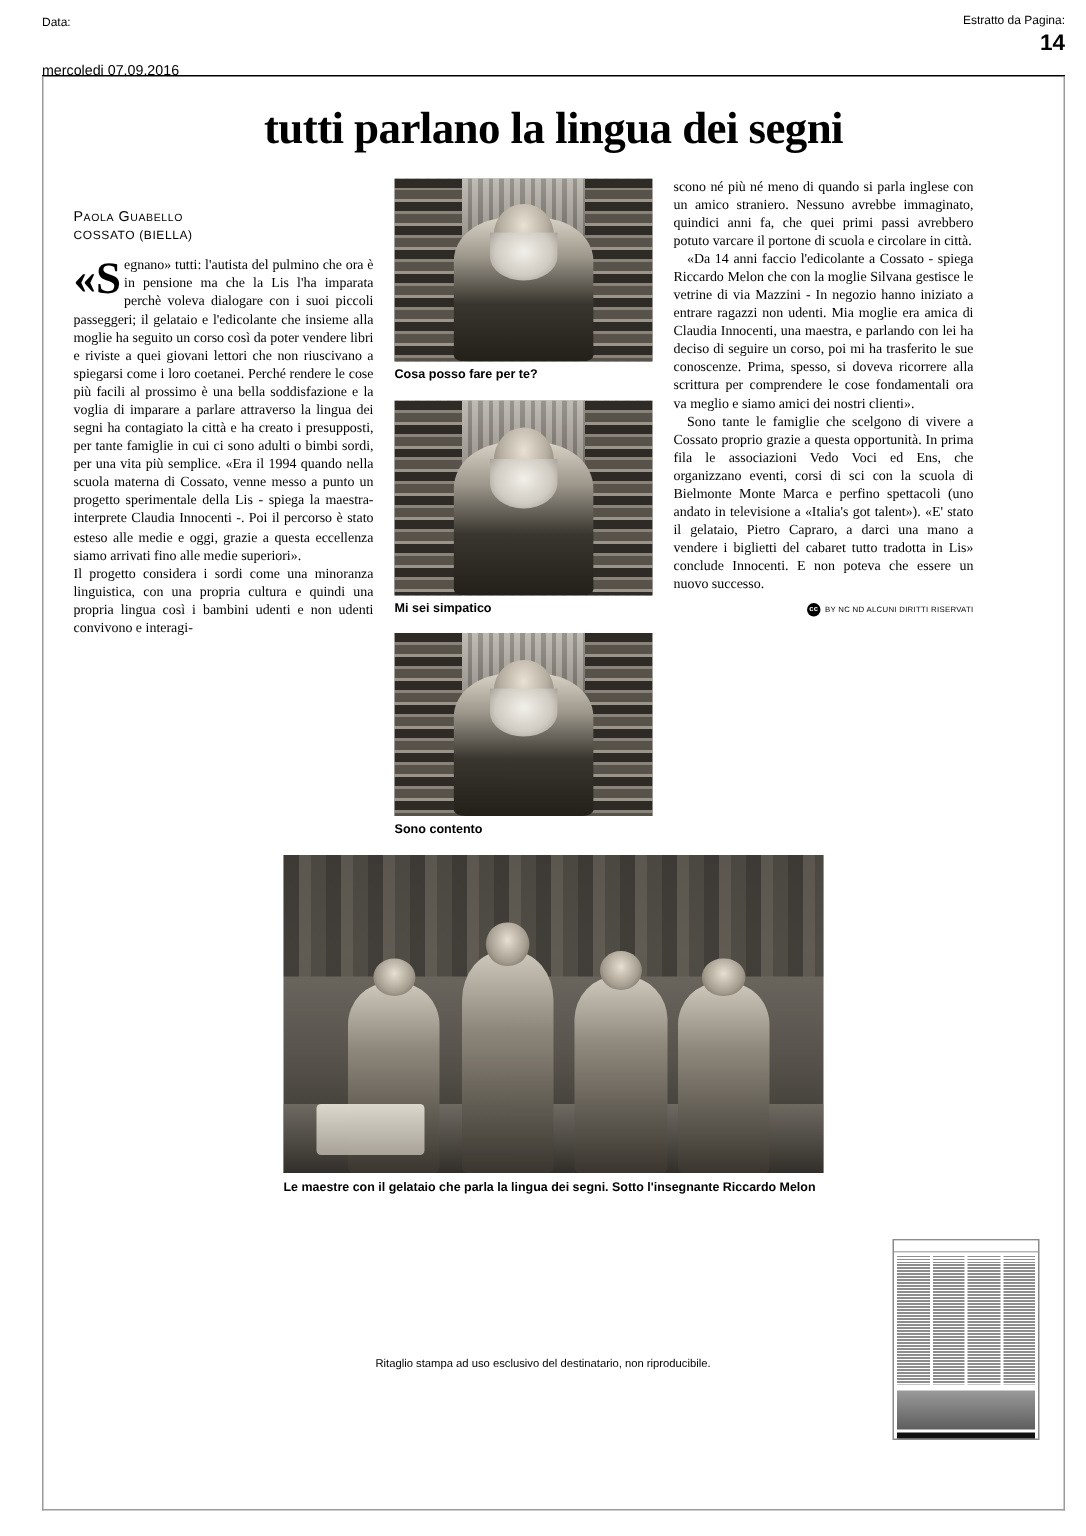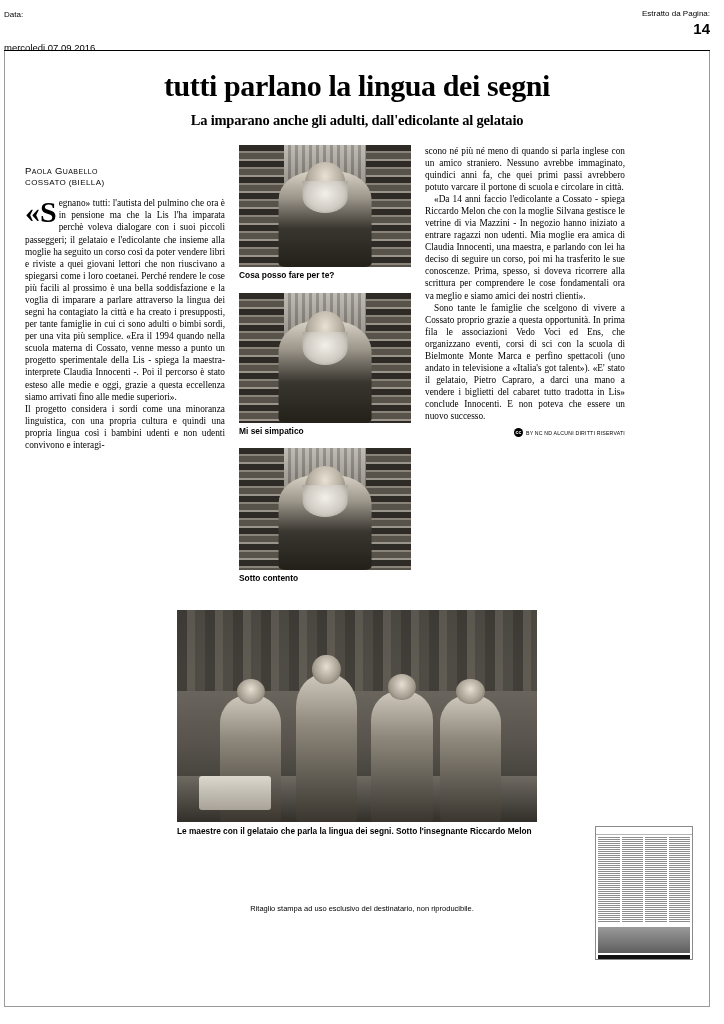--- a/index.html
+++ b/index.html
@@ -13,21 +13,21 @@
     font-family: "Liberation Serif", serif;
     color: #000;
     position: relative;
     overflow: hidden;
   }
   .page {
     width: 724px;
     height: 916px;
     position: relative;
     box-sizing: border-box;
-    padding: 8px 14px 0 4px;
+    padding: 8px 14px 0 28px;
   }
 
   
   .masthead {
     display: flex;
     align-items: flex-start;
     justify-content: space-between;
     height: 40px;
   }
   .mh-left {
@@ -200,21 +200,21 @@
     top: 0; bottom: 0;
     width: 26%;
     background:
       repeating-linear-gradient(180deg, #2e2b26 0 6px, #8a8379 6px 8px, #57524a 8px 14px, #9a948a 14px 16px);
   }
   .ph-shelf.left { left: 0; }
   .ph-shelf.right { right: 0; }
 
   
   .bigphoto-wrap {
-    margin: 14px auto 0 auto;
+    margin: 0 auto 0 auto;
     width: 360px;
   }
   .bigphoto {
     width: 360px;
     height: 212px;
     background: #8a8a8a;
     position: relative;
     overflow: hidden;
   }
   .bp-bg {
@@ -352,21 +352,20 @@
     </div>
   </div>
 
   <div class="rule"></div>
 
   <div class="frame">
 
     <div class="headline">
       <div>tutti parlano la lingua dei segni</div>
     </div>
-    <div class="subhead">La imparano anche gli adulti, dall'edicolante al gelataio</div>
 
     <div class="cols">
 
       <div class="col">
         <div class="byline">
           <span class="name">Paola Guabello</span>
           <span class="place">COSSATO (BIELLA)</span>
         </div>
         <div class="dropcapwrap">
           <p class="first"><span class="dropcap">«S</span><span>egnano» tutti: l'autista del pulmino che ora è in pensione ma che la Lis l'ha imparata perchè voleva dialogare con i suoi piccoli passeggeri; il gelataio e l'edicolante che insieme alla moglie ha seguito un corso così da poter vendere libri e riviste a quei giovani lettori che non riuscivano a spiegarsi come i loro coetanei. Perché rendere le cose più facili al prossimo è una bella soddisfazione e la voglia di imparare a parlare attraverso la lingua dei segni ha contagiato la città e ha creato i presupposti, per tante famiglie in cui ci sono adulti o bimbi sordi, per una vita più semplice. «Era il 1994 quando nella scuola materna di Cossato, venne messo a punto un progetto sperimentale della Lis - spiega la maestra-interprete Claudia Innocenti -. Poi il percorso è stato esteso alle medie e oggi, grazie a questa eccellenza siamo arrivati fino alle medie superiori».</span></p>
@@ -396,21 +395,21 @@
         <div class="photo-cap">Mi sei simpatico</div>
 
         <div class="photo p3">
           <div class="ph-bg"></div>
           <div class="ph-shelf left"></div>
           <div class="ph-shelf right"></div>
           <div class="ph-person"></div>
           <div class="ph-head"></div>
           <div class="ph-beard"></div>
         </div>
-        <div class="photo-cap">Sotto contento</div>
+        <div class="photo-cap">Sono contento</div>
       </div>
 
       <div class="col">
         <p class="first">scono né più né meno di quando si parla inglese con un amico straniero. Nessuno avrebbe immaginato, quindici anni fa, che quei primi passi avrebbero potuto varcare il portone di scuola e circolare in città.</p>
         <p>«Da 14 anni faccio l'edicolante a Cossato - spiega Riccardo Melon che con la moglie Silvana gestisce le vetrine di via Mazzini - In negozio hanno iniziato a entrare ragazzi non udenti. Mia moglie era amica di Claudia Innocenti, una maestra, e parlando con lei ha deciso di seguire un corso, poi mi ha trasferito le sue conoscenze. Prima, spesso, si doveva ricorrere alla scrittura per comprendere le cose fondamentali ora va meglio e siamo amici dei nostri clienti».</p>
         <p>Sono tante le famiglie che scelgono di vivere a Cossato proprio grazie a questa opportunità. In prima fila le associazioni Vedo Voci ed Ens, che organizzano eventi, corsi di sci con la scuola di Bielmonte Monte Marca e perfino spettacoli (uno andato in televisione a «Italia's got talent»). «E' stato il gelataio, Pietro Capraro, a darci una mano a vendere i biglietti del cabaret tutto tradotta in Lis» conclude Innocenti. E non poteva che essere un nuovo successo.</p>
         <div class="copyright">
           <span class="cc-badge">cc</span>
           <span>BY NC ND ALCUNI DIRITTI RISERVATI</span>
         </div>

